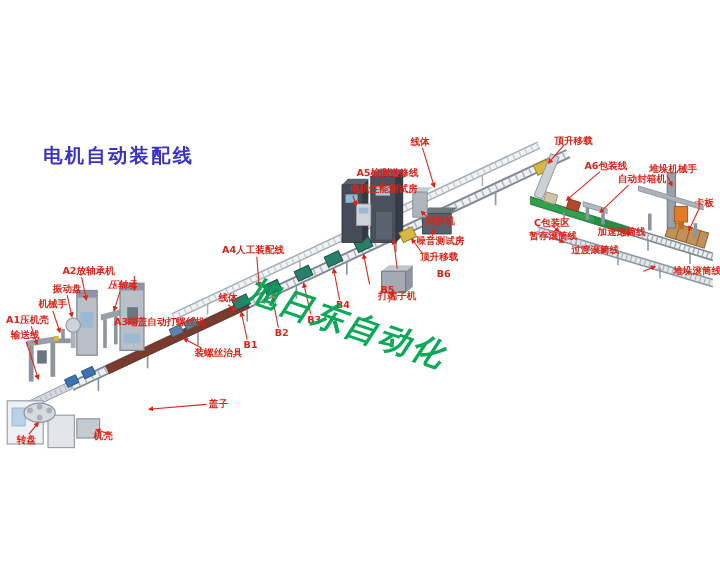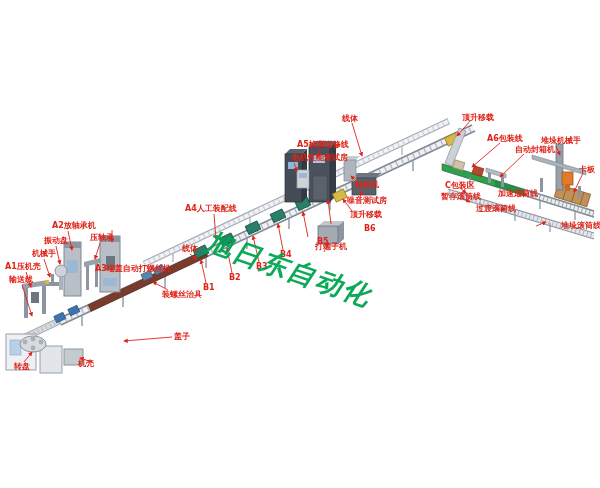--- a/index.html
+++ b/index.html
@@ -245,21 +245,21 @@
       <line x1="536" y1="226" x2="546" y2="222" stroke="#e02318" stroke-width="0.9" marker-end="url(#arrowhead)"></line>
     </svg>
 
   <div id="labels">
       <div class="lbl" style="left: 52px; top: 222px; color: rgb(224, 35, 24);">A2放轴承机</div>
       <div class="lbl" style="left: 44px; top: 237px; color: rgb(224, 35, 24);">振动盘</div>
       <div class="lbl" style="left: 32px; top: 250px; color: rgb(224, 35, 24);">机械手</div>
       <div class="lbl" style="left: 5px; top: 263px; color: rgb(224, 35, 24);">A1压机壳</div>
       <div class="lbl" style="left: 9px; top: 276px; color: rgb(224, 35, 24);">输送线</div>
       <div class="lbl" style="left: 95px; top: 221px; color: rgb(224, 35, 24); margin-top: 44px;">A3端盖自动打螺丝机</div>
-      <div class="lbl" style="left: 90px; top: 234px; color: rgb(224, 35, 24);">压轴承</div>
+      <div class="lbl" style="left: 90px; top: 234px; color: rgb(224, 35, 24); font-style: italic;">压轴承</div>
       <div class="lbl" style="left: 185px; top: 205px; color: rgb(224, 35, 24);">A4人工装配线</div>
       <div class="lbl" style="left: 182px; top: 245px; color: rgb(224, 35, 24);">线体</div>
       <div class="lbl" style="left: 162px; top: 291px; color: rgb(224, 35, 24);">装螺丝治具</div>
       <div class="lbl" style="left: 174px; top: 333px; color: rgb(224, 35, 24);">盖子</div>
       <div class="lbl" style="left: 14px; top: 363px; color: rgb(224, 35, 24);">转盘</div>
       <div class="lbl" style="left: 78px; top: 360px; color: rgb(224, 35, 24);">机壳</div>
       <div class="lbl" style="left: 203px; top: 284px; color: rgb(224, 35, 24);">B1</div>
       <div class="lbl" style="left: 229px; top: 274px; color: rgb(224, 35, 24);">B2</div>
       <div class="lbl" style="left: 256px; top: 263px; color: rgb(224, 35, 24);">B3</div>
       <div class="lbl" style="left: 280px; top: 251px; color: rgb(224, 35, 24);">B4</div>
@@ -277,14 +277,15 @@
       <div class="lbl" style="left: 515px; top: 146px; color: rgb(224, 35, 24);">自动封箱机</div>
       <div class="lbl" style="left: 541px; top: 137px; color: rgb(224, 35, 24);">堆垛机械手</div>
       <div class="lbl" style="left: 579px; top: 166px; color: rgb(224, 35, 24);">卡板</div>
       <div class="lbl" style="left: 445px; top: 182px; color: rgb(224, 35, 24);">C包装区</div>
       <div class="lbl" style="left: 441px; top: 193px; color: rgb(224, 35, 24);">暂存滚筒线</div>
       <div class="lbl" style="left: 498px; top: 190px; color: rgb(224, 35, 24); text-align: right;">加速滚筒线</div>
       <div class="lbl" style="left: 476px; top: 205px; color: rgb(224, 35, 24);">过渡滚筒线</div>
       <div class="lbl" style="left: 514px; top: 222px; color: rgb(224, 35, 24); margin-left: 47px;">堆垛滚筒线</div>
     </div>
 
+  <div class="title" style="color: rgb(56, 50, 200);">电机自动装配线</div>
   <div class="watermark" style="color: rgb(0, 166, 80);">旭日东自动化</div>
 </div>
 
 </body></html>

